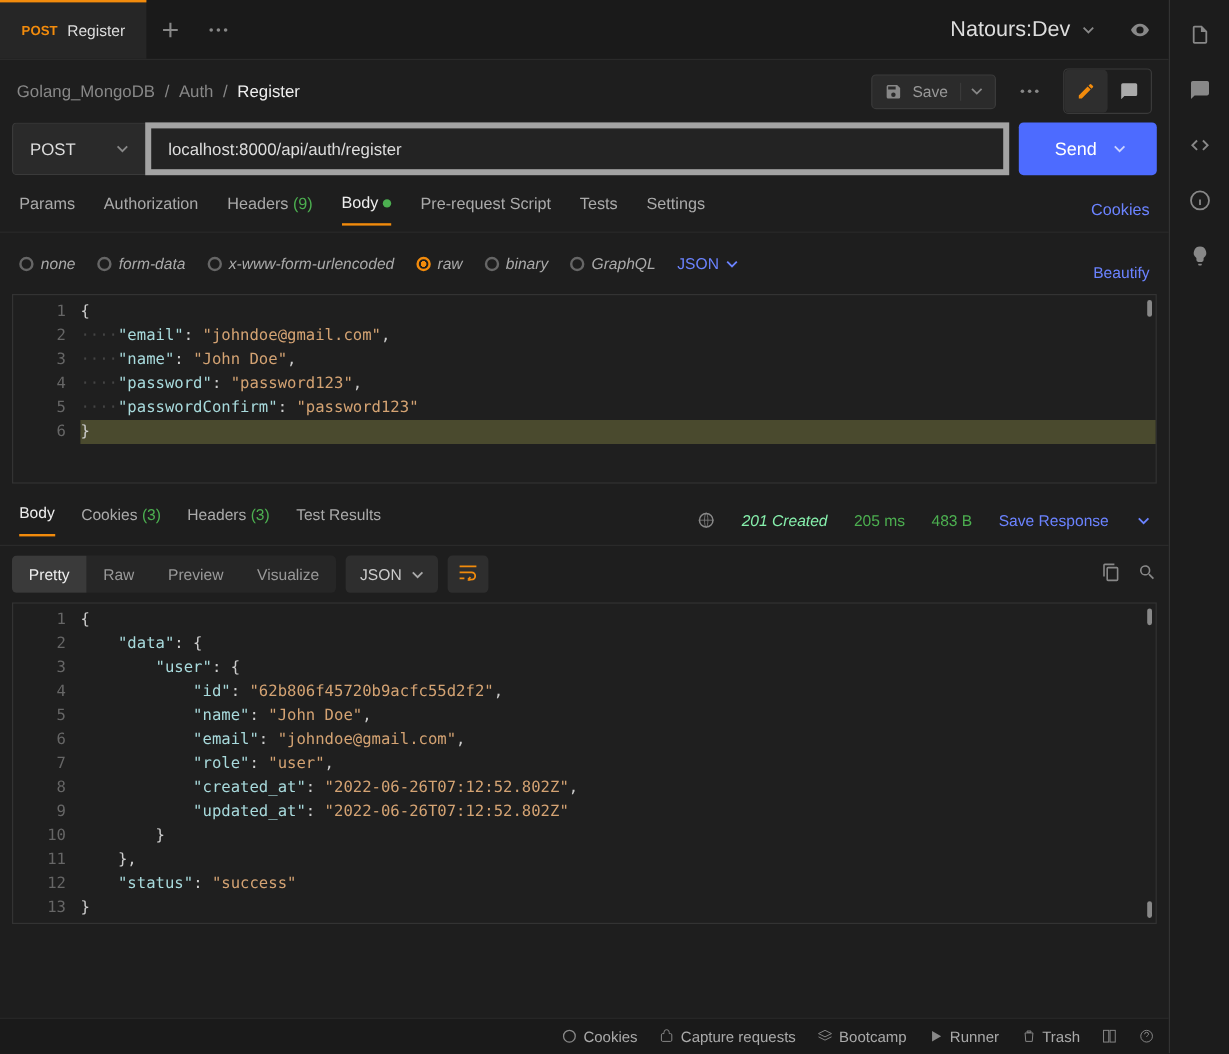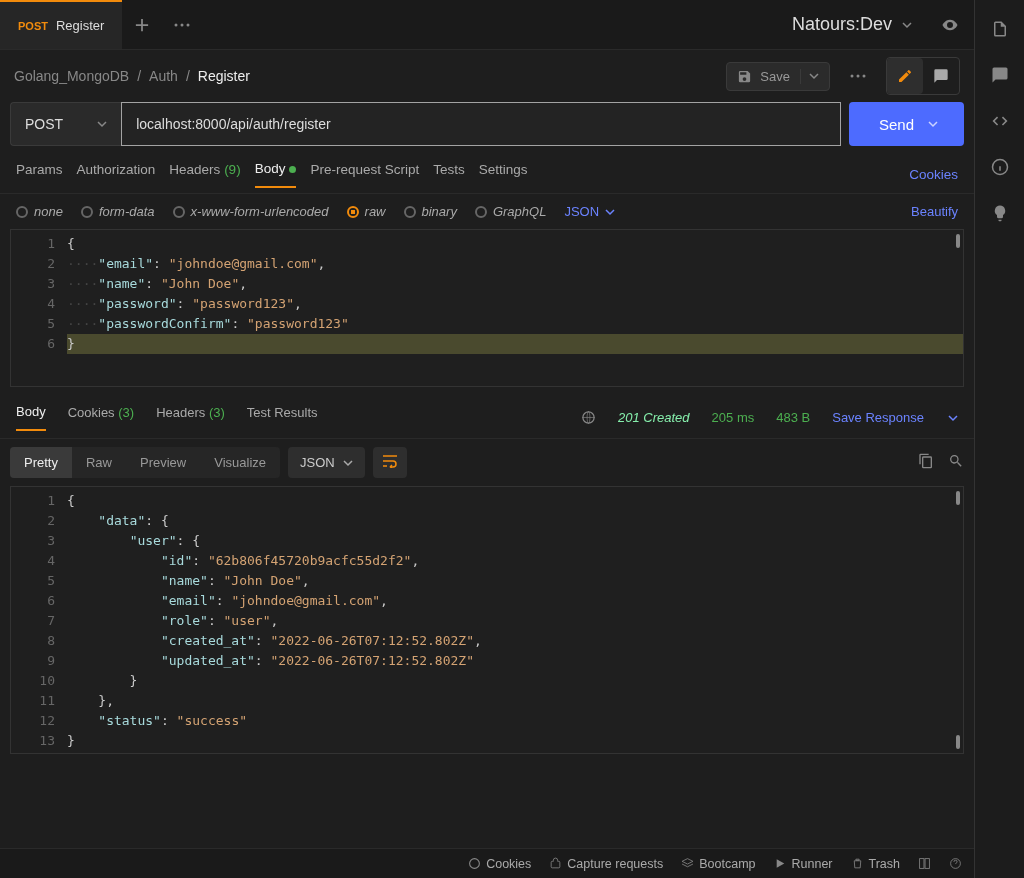--- a/index.html
+++ b/index.html
@@ -30,41 +30,41 @@
 .icon-btn { width:36px; height:36px; display:flex; align-items:center; justify-content:center; border-radius:4px; cursor:pointer; }
 .iconbtns { display:flex; border:1px solid #3a3a3a; border-radius:4px; overflow:hidden; }
 .iconbtns .icon-btn.active { background:#2e2e2e; }
 .iconbtns .icon-btn svg { fill:#aaa; }
 .iconbtns .icon-btn.active svg { fill:#f28b0c; }
 .more svg { fill:#888; }
 
 
 .urlrow { padding:0 10px 10px; display:flex; gap:0; }
 .method-sel { background:#2a2a2a; border:1px solid #3a3a3a; border-right:none; border-radius:4px 0 0 4px; padding:0 14px; display:flex; align-items:center; gap:34px; color:#ddd; font-size:14px; height:44px; cursor:pointer; }
-.url-input { flex:1; background:#232323; border:1px solid #a3a3a3; height:44px; padding:0 14px; color:#ddd; font-size:14px; outline:none; }
+.url-input { flex:1; background:#232323; border:5px solid #a3a3a3; height:44px; padding:0 14px; color:#ddd; font-size:14px; outline:none; }
 .send-btn { background:#4d6bff; color:#fff; border:none; border-radius:4px; margin-left:8px; height:44px; padding:0 26px 0 30px; font-size:15px; font-weight:500; display:flex; align-items:center; gap:14px; cursor:pointer; }
 .send-btn .chev { fill:#cbd3ff; }
 
 
-.reqtabs { display:flex; padding:0 16px; gap:14px; border-bottom:1px solid #2a2a2a; height:38px; align-items:center; font-size:13.5px; }
+.reqtabs { display:flex; padding:0 16px; gap:24px; border-bottom:1px solid #2a2a2a; height:38px; align-items:center; font-size:13.5px; }
 .reqtabs .rt { color:#aaa; cursor:pointer; padding-bottom:10px; }
 .reqtabs .rt.active { color:#eee; border-bottom:2px solid #f28b0c; }
 .reqtabs .rt .cnt { color:#4caf50; }
 .reqtabs .rt .dot { display:inline-block; width:7px; height:7px; background:#4caf50; border-radius:50%; margin-left:4px; vertical-align:middle; }
 .reqtabs .spacer { flex:1; }
 .reqtabs .cookies { color:#6b83ff; cursor:pointer; }
 
 
 .bodytypes { display:flex; gap:18px; padding:10px 16px; align-items:center; font-size:13px; color:#aaa; }
 .bodytypes .bt { display:flex; align-items:center; gap:6px; cursor:pointer;font-style:italic; }
 .bodytypes .radio { width:12px; height:12px; border-radius:50%; border:2px solid #666; }
 .bodytypes .bt.sel .radio { border-color:#f28b0c; background:radial-gradient(circle,#f28b0c 40%,transparent 45%); }
 .bodytypes .spacer { flex:1; }
 .bodytypes .fmt { color:#6b83ff; cursor:pointer; display:flex; align-items:center; gap:6px; }
-.bodytypes .beautify { color:#6b83ff; cursor:pointer; }
+.bodytypes .beautify { color:#6b83ff; cursor:pointer;margin-top:16px; }
 
 
 .editor { margin:0 10px 10px; background:#1f1f1f; border:1px solid #333; font-family:Consolas,Menlo,monospace; font-size:13px; line-height:20px; }
 .editor .row { display:flex; }
 .editor .ln { width:56px; text-align:right; padding-right:12px; color:#666; user-select:none; }
 .editor .code { flex:1; white-space:pre; color:#ccc; }
 .editor .code .k { color:#a8dadc; } 
 .editor .code .s { color:#d4a373; } 
 .req-editor { height:158px; padding-top:4px; position:relative; }
 .req-editor .row6 .code { background:#4a4a2e; }

